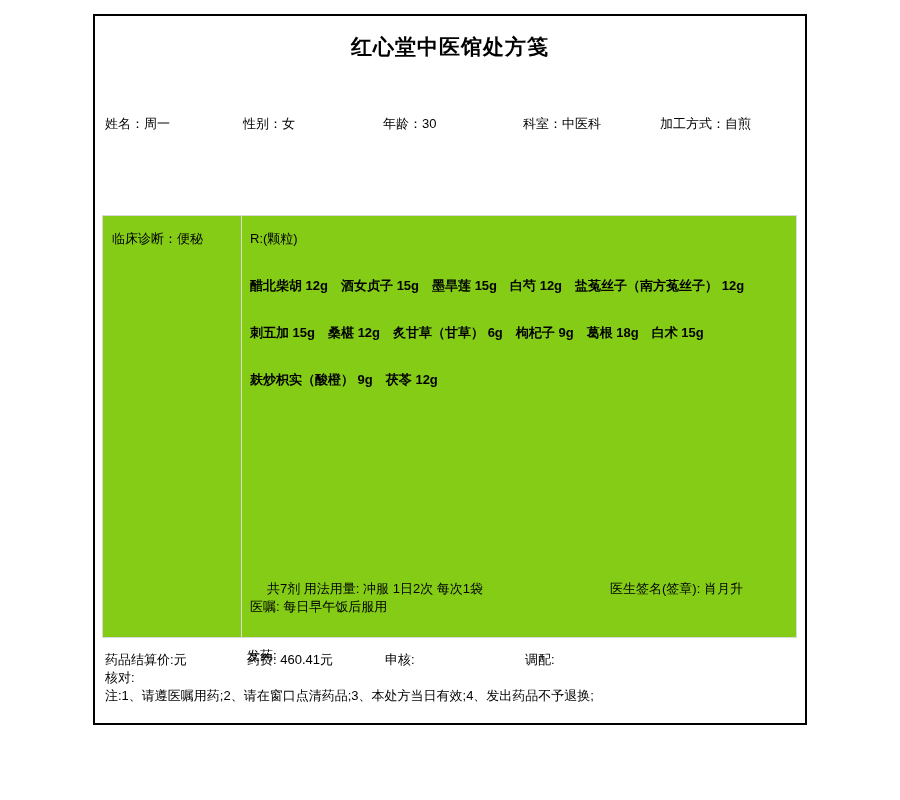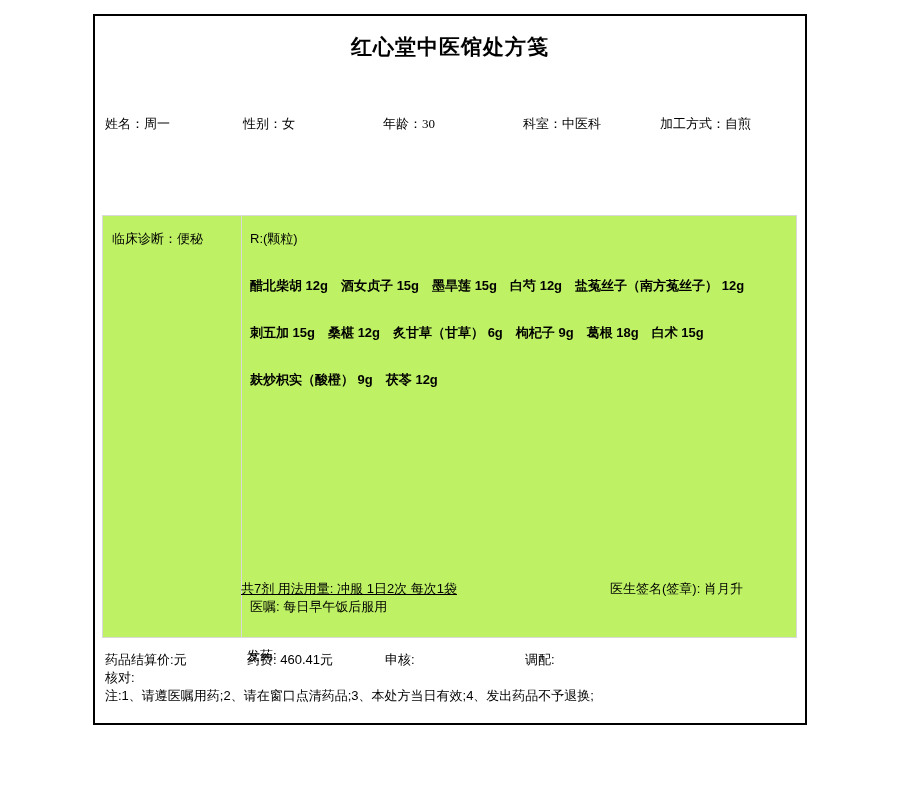--- a/index.html
+++ b/index.html
@@ -11,40 +11,40 @@
   .sheet {
     position:absolute; left:93px; top:14px;
     width:714px; height:711px;
     border:2px solid #000; background:#fff;
   }
   .page-title {
     position:absolute; left:0; top:17px; width:100%;
     text-align:center; font-size:21px; font-weight:bold;
     letter-spacing:1px; white-space:nowrap;
   }
-  .info-row1-item { position:absolute; top:99px; white-space:nowrap;font-family:Liberation Serif, serif; }
+  .info-row1-item { position:absolute; top:99px; white-space:nowrap; }
   .row2 {
     position:absolute; left:10px; top:134px; right:4px;
     display:flex; gap:12px; white-space:nowrap;
   }
   .rx-box {
     position:absolute; left:7px; top:199px;
     width:695px; height:423px;
-    border:1px solid #d9d9d9; background:#bef264;
+    border:1px solid #d9d9d9; background:#84cc16;
   }
   .rx-divider {
     position:absolute; left:138px; top:0; width:1px; height:421px;
     background:#d9d9d9;
   }
   .diagnosis { position:absolute; left:9px; top:14px; white-space:nowrap; }
   .rx-header { position:absolute; left:147px; top:14px; white-space:nowrap; }
   .herb-lines { position:absolute; left:147px; top:61px; }
   .herb-line { line-height:17px; margin-bottom:30px; white-space:nowrap;font-weight:bold; }
   .herb { margin-right:13px; }
-  .usage { position:absolute; left:138px; top:364px; white-space:nowrap;text-decoration:underline; }
+  .usage { position:absolute; left:164px; top:364px; white-space:nowrap; }
   .doctor-sign { position:absolute; left:507px; top:364px; white-space:nowrap; }
   .advice { position:absolute; left:147px; top:382px; white-space:nowrap; }
   .footer-item { position:absolute; white-space:nowrap; }
 </style>
 </head>
 <body>
 
 <div class="sheet">
 
   <div class="page-title">红心堂中医馆处方笺</div>

